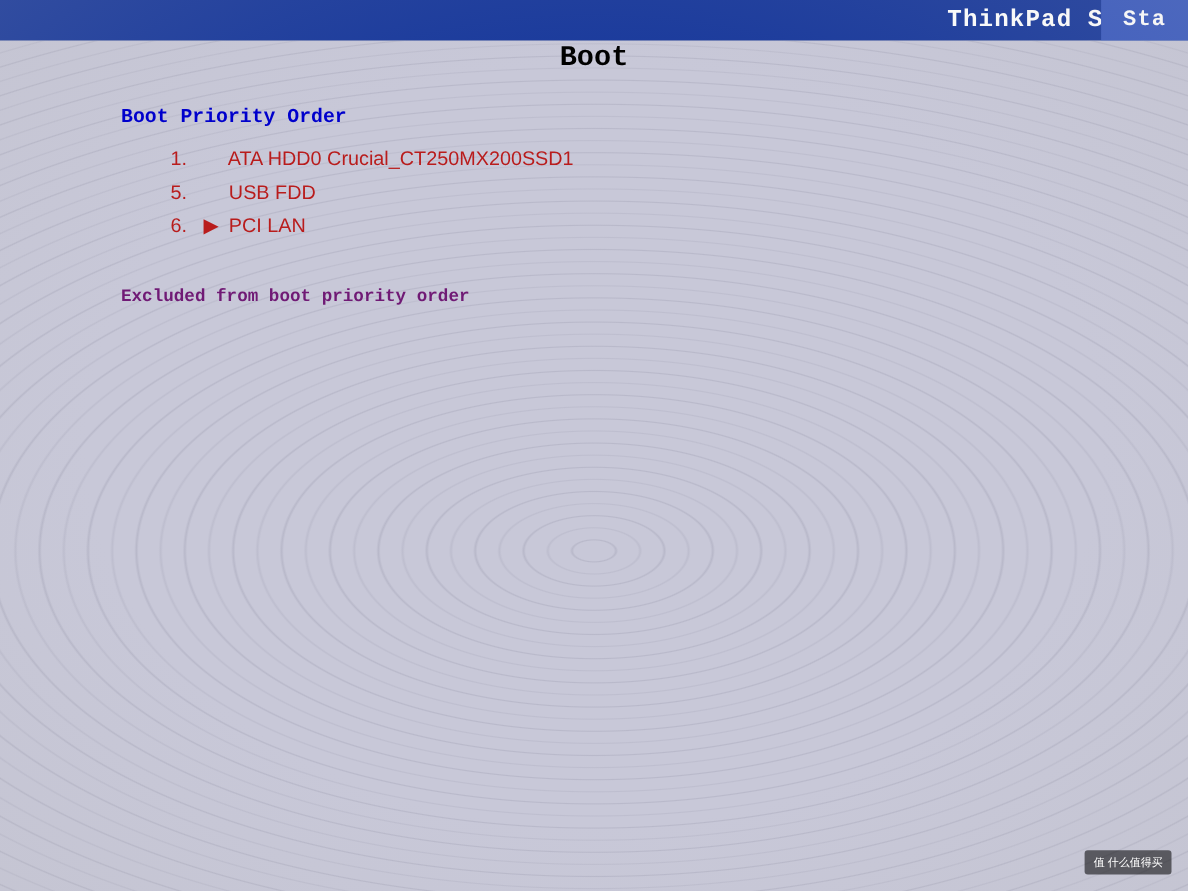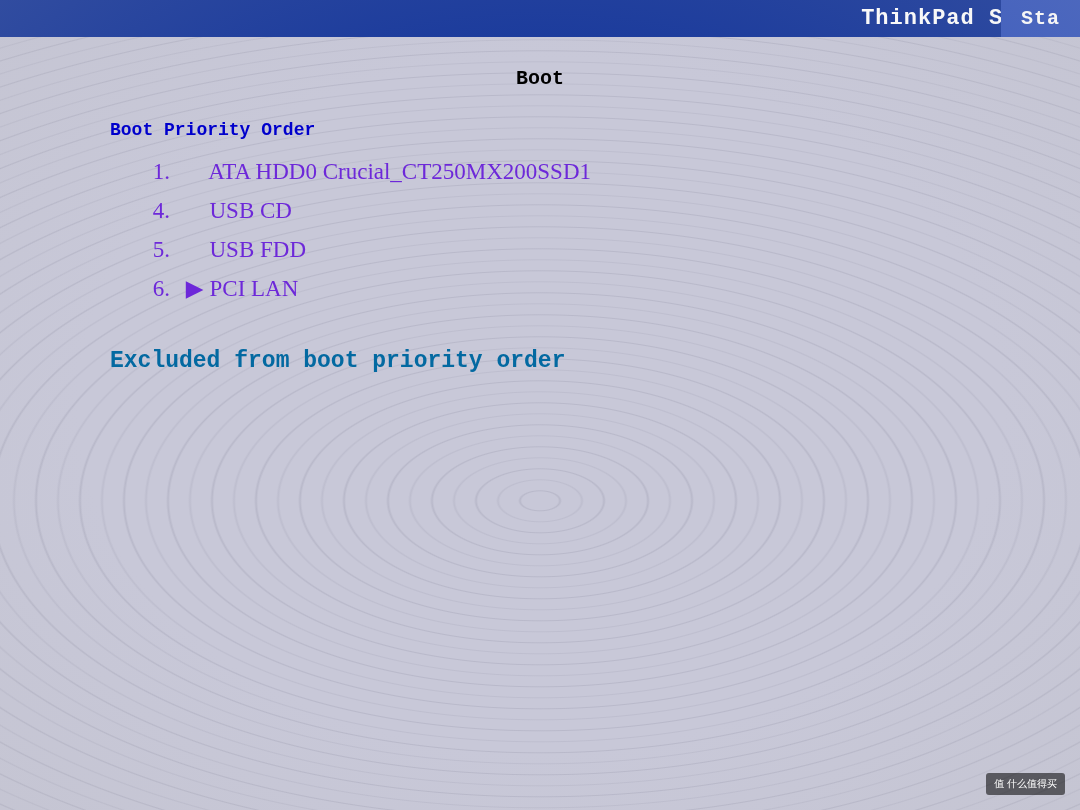--- a/index.html
+++ b/index.html
@@ -84,25 +84,24 @@
           rgba(150,150,170,0.3) 20px, 
           transparent 22px,
           transparent 40px,
           rgba(150,150,170,0.2) 42px,
           transparent 44px
         );
       pointer-events: none;
     }
 
     .page-title {
-      font-size: 20px;
+      font-size: 26px;
       font-weight: bold;
       color: #000000;
       text-align: left;
-      margin-top: 30px;
       margin-bottom: 30px;
       font-family: 'Courier New', Courier, monospace;
       position: relative;
       z-index: 2;
     }
 
     .content-panel {
       width: 920px;
       position: relative;
       z-index: 2;
@@ -116,23 +115,23 @@
       margin-bottom: 12px;
       font-family: 'Courier New', Courier, monospace;
     }
 
     .boot-list {
       list-style: none;
       margin-bottom: 40px;
     }
 
     .boot-list li {
-      font-size: 23px;
-      color: #6d28d9;
-      font-family: Liberation Serif, serif;
+      font-size: 18px;
+      color: #b91c1c;
+      font-family: Liberation Sans, sans-serif;
       line-height: 1.7;
       padding-left: 20px;
     }
 
     .boot-list li .item-num {
       display: inline-block;
       width: 40px;
       text-align: right;
       margin-right: 10px;
     }
@@ -141,23 +140,23 @@
       display: inline-block;
       width: 14px;
       margin-right: 4px;
     }
 
     .excluded-section {
       margin-top: 20px;
     }
 
     .excluded-title {
-      font-size: 23px;
-      font-weight: bold;
-      color: #0369a1;
+      font-size: 16px;
+      font-weight: bold;
+      color: #701a75;
       font-family: 'Courier New', Courier, monospace;
     }
 
     .watermark {
       position: absolute;
       bottom: 15px;
       right: 15px;
       background: rgba(0,0,0,0.55);
       color: #ffffff;
       font-size: 10px;
@@ -183,25 +182,20 @@
 
     <div class="content-panel">
 
       <div class="section-title">Boot Priority Order</div>
 
       <ul class="boot-list">
         <li>
           <span class="item-num">1.</span>
           <span class="item-arrow">&nbsp;</span>
           <span>ATA HDD0 Crucial_CT250MX200SSD1</span>
-        </li>
-        <li>
-          <span class="item-num">4.</span>
-          <span class="item-arrow">&nbsp;</span>
-          <span>USB CD</span>
         </li>
         <li>
           <span class="item-num">5.</span>
           <span class="item-arrow">&nbsp;</span>
           <span>USB FDD</span>
         </li>
         <li>
           <span class="item-num">6.</span>
           <span class="item-arrow">▶</span>
           <span>PCI LAN</span>

